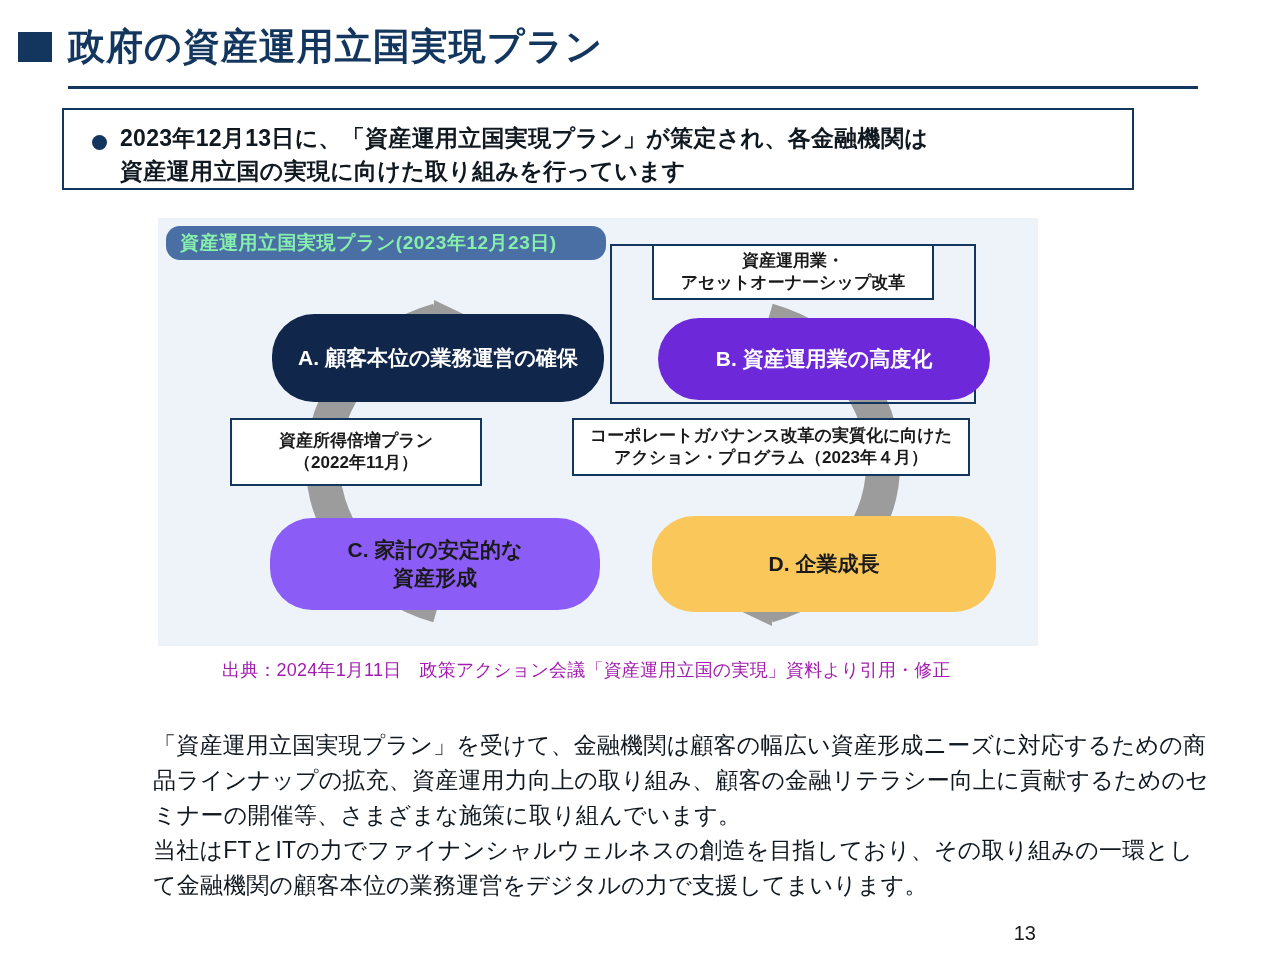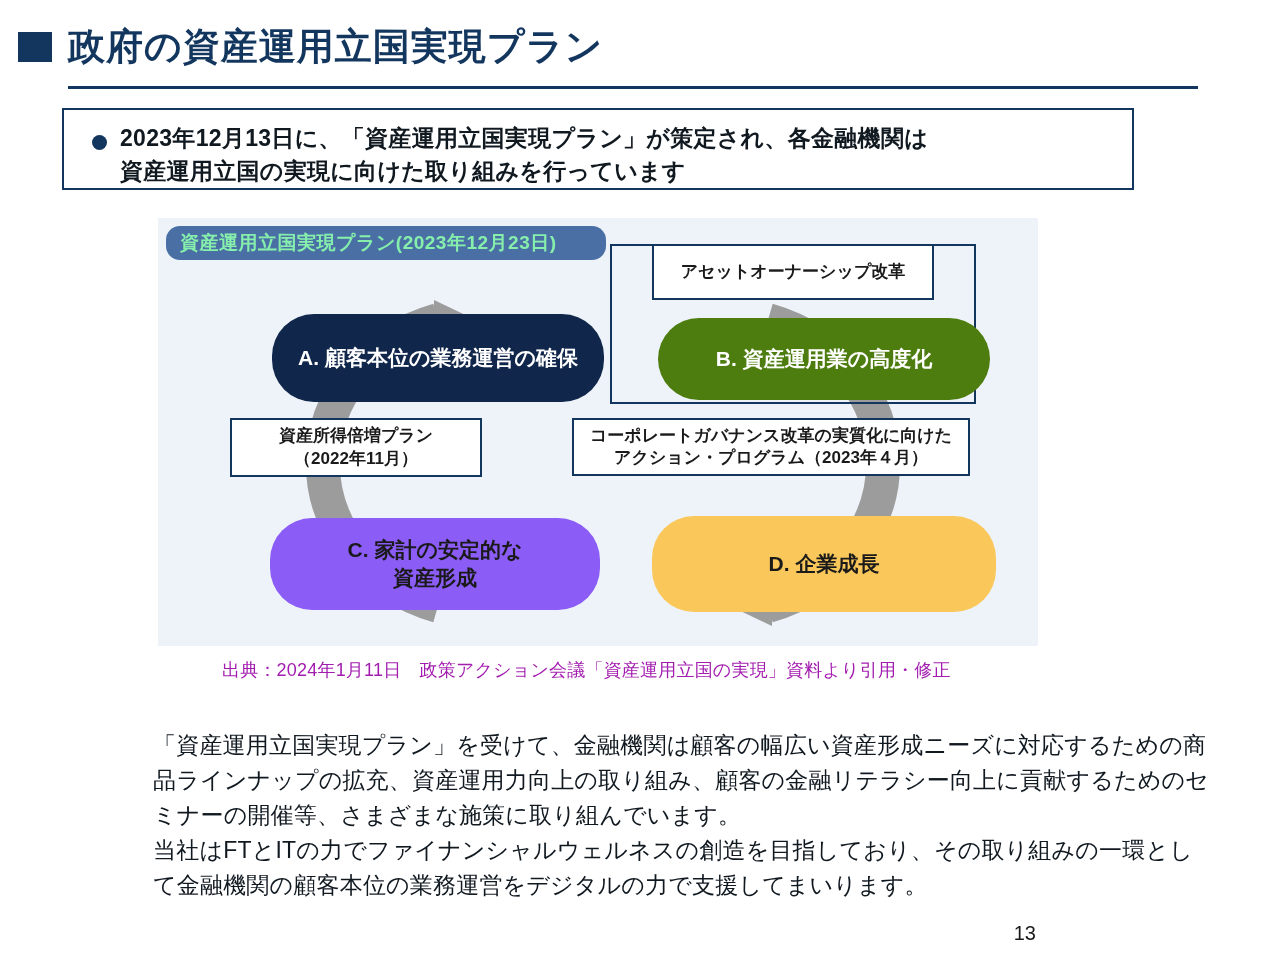--- a/index.html
+++ b/index.html
@@ -137,21 +137,21 @@
     height: 88px;
     background: #10264b;
     color: #ffffff;
     font-size: 21px;
   }
   .node-b {
     left: 500px;
     top: 100px;
     width: 332px;
     height: 82px;
-    background: #4d7c0f;
+    background: #6d28d9;
     color: #ffffff;
     font-size: 21px;
   }
   .node-c {
     left: 112px;
     top: 300px;
     width: 330px;
     height: 92px;
     background: #8b5cf6;
     color: #1a1a1a;
@@ -186,21 +186,21 @@
     left: 494px;
     top: 26px;
     width: 282px;
     height: 56px;
     font-size: 17px;
   }
   .wbox-left {
     left: 72px;
     top: 200px;
     width: 252px;
-    height: 59px;
+    height: 68px;
     font-size: 17px;
   }
   .wbox-right {
     left: 414px;
     top: 200px;
     width: 398px;
     height: 58px;
     font-size: 17px;
   }
   .wbox-frame {
@@ -289,20 +289,21 @@
   </div>
 
   <div class="node node-d">
     <div>
       <div>D. 企業成長</div>
     </div>
   </div>
 
   <div class="wbox wbox-top">
     <div>
+      <div>資産運用業・</div>
       <div>アセットオーナーシップ改革</div>
     </div>
   </div>
 
   <div class="wbox wbox-left">
     <div>
       <div>資産所得倍増プラン</div>
       <div>（2022年11月）</div>
     </div>
   </div>

